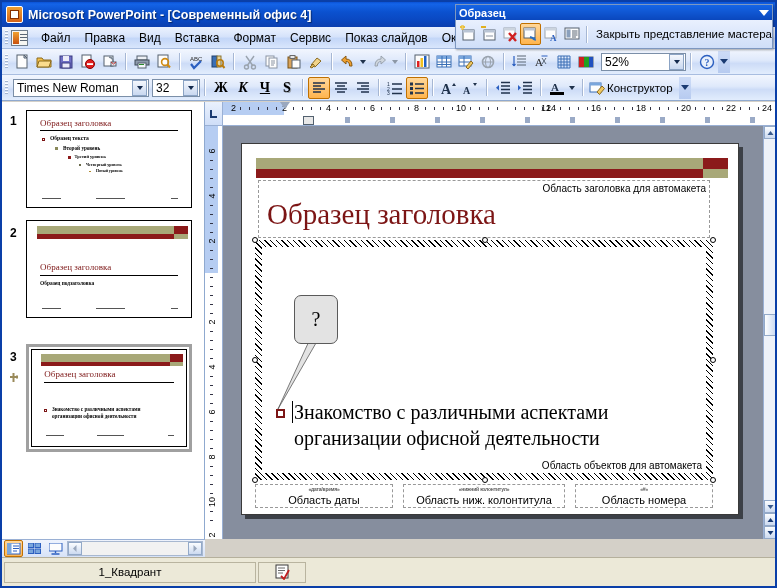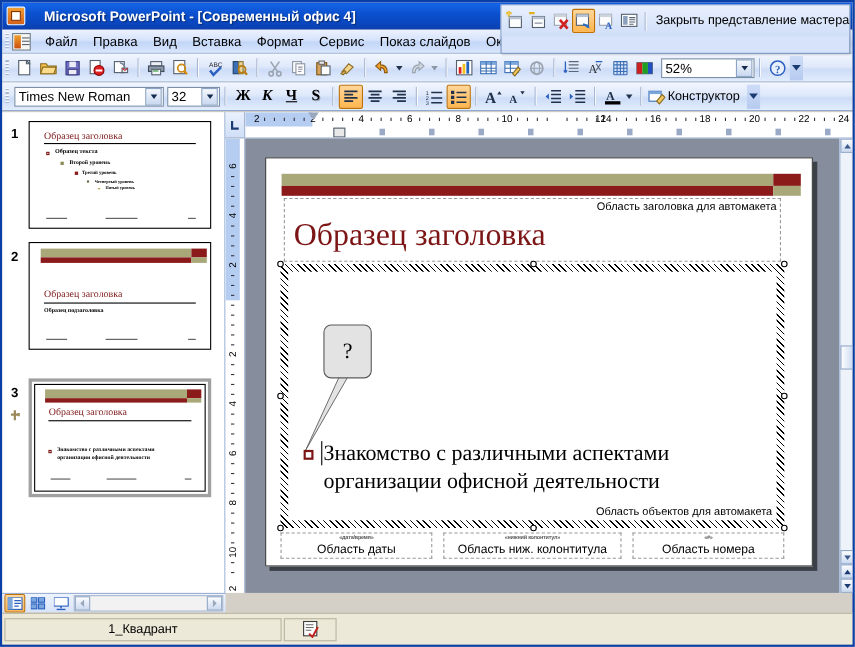--- a/index.html
+++ b/index.html
@@ -9,21 +9,21 @@
     font-size:11px;
     background:#5b82c8;
     -webkit-font-smoothing:none;
   }
   .app{position:relative;width:777px;height:588px;overflow:hidden;
        border:2px solid #0a3fa8;box-sizing:border-box;background:#d4d0c8;}
 
   
   .titlebar{position:absolute;left:0;top:0;width:773px;height:25px;
     background:linear-gradient(to bottom,#0a52d6 0%,#1464e8 8%,#0b51cf 40%,#0a47c0 75%,#0d3fae 100%);
-    display:flex;align-items:center;gap:12px;}
+    display:flex;align-items:center;}
   .tb-icon{width:17px;height:17px;margin-left:4px;margin-right:5px;
     background:linear-gradient(to bottom,#f0a030,#d4621a);border:1px solid #ffffff;
     border-radius:2px;position:relative;box-sizing:border-box;}
   .tb-icon:after{content:"";position:absolute;left:3px;top:3px;width:9px;height:9px;
     background:#ffffff;border:1px solid #8a3000;box-sizing:border-box;}
   .tb-title{color:#ffffff;font-weight:bold;font-size:12.5px;letter-spacing:0px;
     text-shadow:1px 1px 1px rgba(0,0,0,.45);white-space:nowrap;}
 
   
   .menubar{position:absolute;left:0;top:25px;width:773px;height:22px;
@@ -496,20 +496,24 @@
           <rect x="1" y="3" width="11" height="9" fill="#fdfdfd" stroke="#3a6fb5"></rect>
           <rect x="1" y="3" width="11" height="2.5" fill="#7aa6dc"></rect>
           <path d="M8 12 L13 6 L15.5 8.5 L10.5 14.5 Z" fill="#f0c860" stroke="#8a6a20"></path>
         </svg>
     </div>
     <div style="font-size:11.5px;color:#000;margin-left:1px;white-space:nowrap;">Конструктор</div>
     <div class="tb-overflow" style="margin-left:6px;"></div>
   </div>
 
   <div class="floatbar">
+    <div class="fb-title">
+      <span>Образец</span>
+      <div class="fb-close"></div>
+    </div>
     <div class="fb-row">
       <div class="tbtn">
         <svg width="18" height="18">
             <rect x="4" y="5" width="11" height="10" fill="#fdfdfd" stroke="#55606e"></rect>
             <rect x="4" y="5" width="11" height="2.5" fill="#b9c4d4"></rect>
             <path d="M1 2 h5 M3.5 0 v5" stroke="#e0b020" stroke-width="2"></path>
             <path d="M1 2 L6 2 M3.5 -0.5 L3.5 4.5" stroke="#f2d060" stroke-width="1"></path>
           </svg>
       </div>
       <div class="tbtn">

